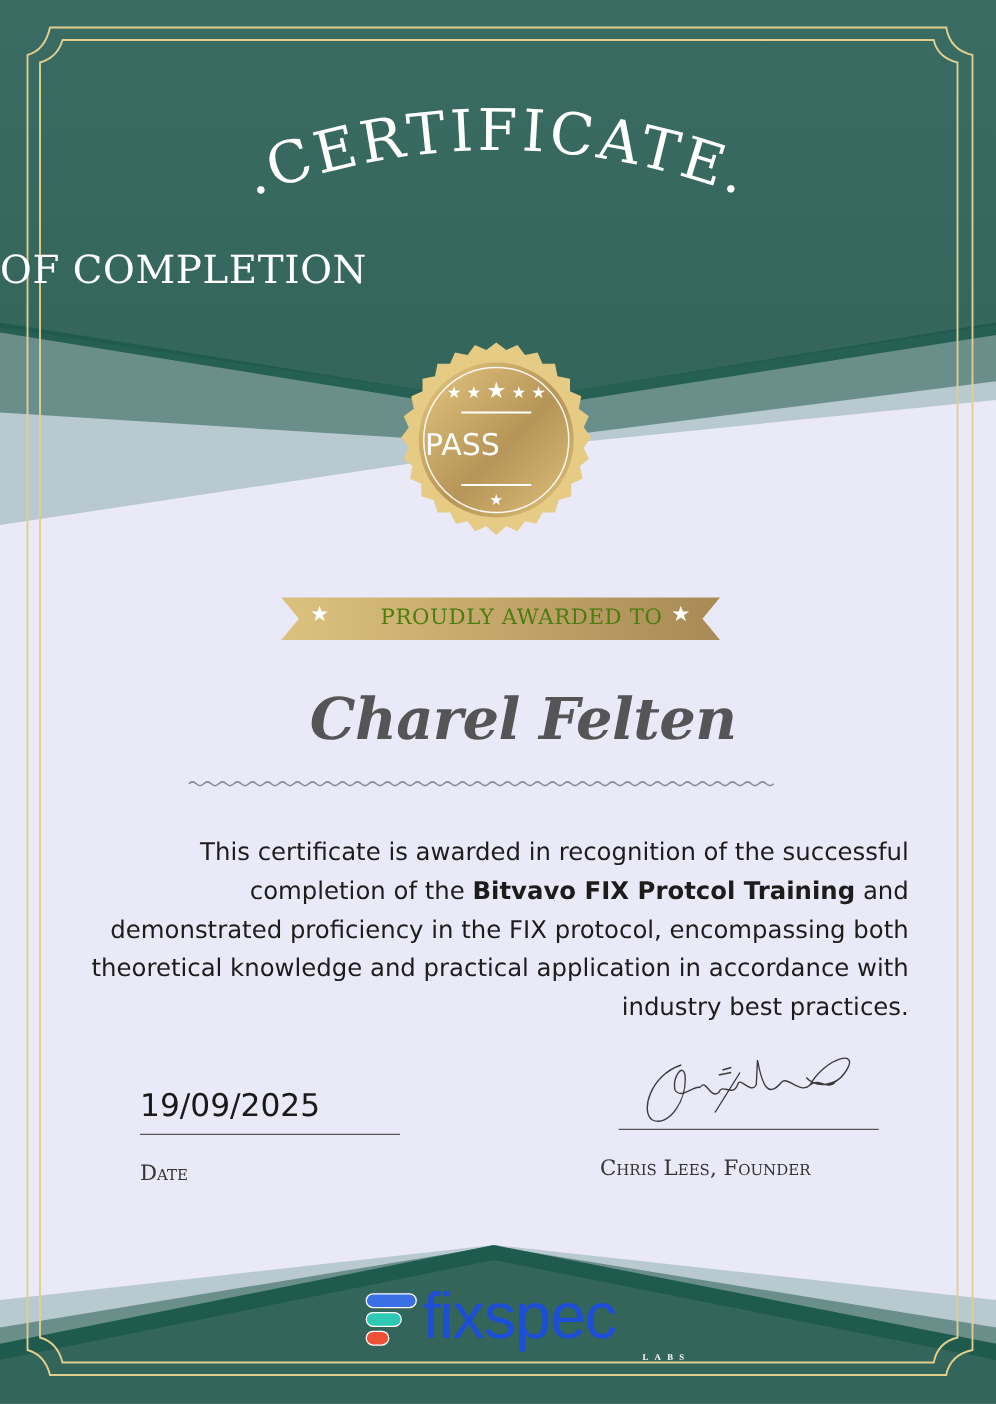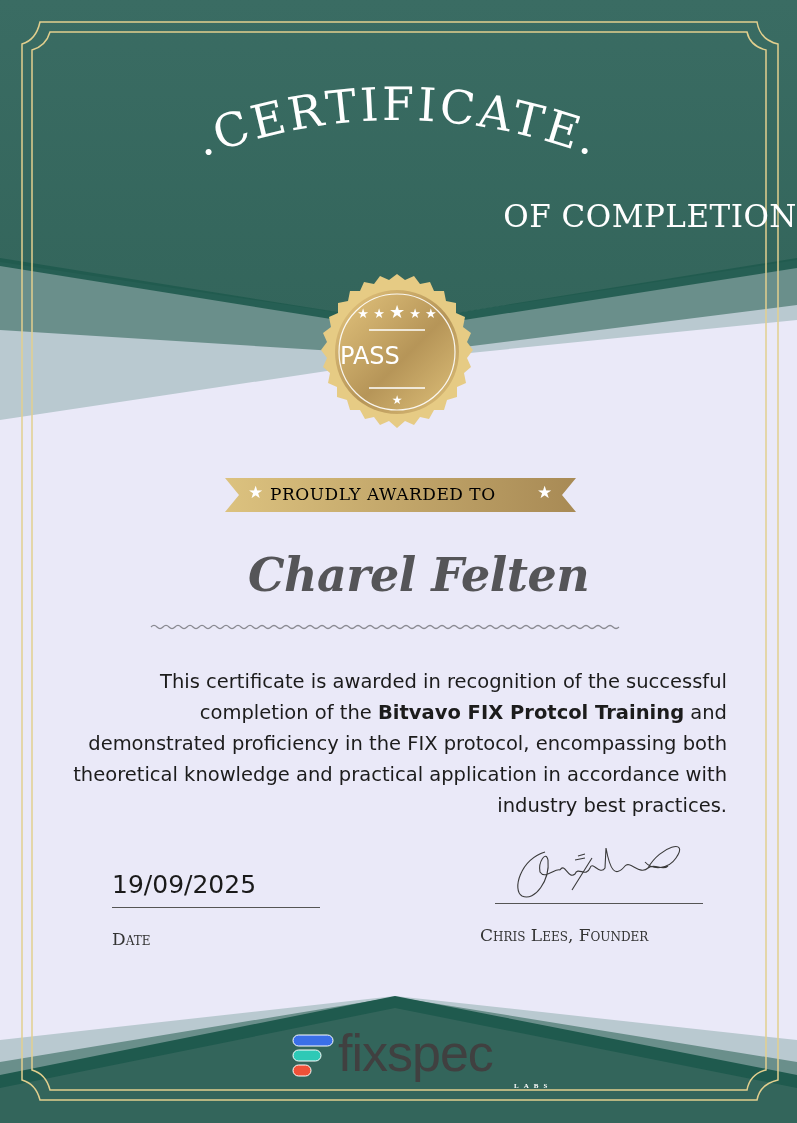--- a/index.html
+++ b/index.html
@@ -1,27 +1,27 @@
 <!DOCTYPE html>
 <html><head>
 <meta charset="utf-8">
 <style>
   html, body { margin:0; padding:0; }
   body { width:797px; height:1123px; position:relative; overflow:hidden; background:#eae9f8; font-family:"DejaVu Sans", sans-serif; }
   .layer { position:absolute; left:0; top:0; width:797px; height:1123px; }
-  .subtitle { position:absolute; left:0; width:797px; top:198px; text-align:right; color:#ffffff; font-family:"DejaVu Serif", serif; font-size:31px; letter-spacing:0.5px; }
-  .banner-text { position:absolute; left:270px; width:260px; top:484px; text-align:left; color:#000000; font-family:"DejaVu Serif", serif; font-size:17px; letter-spacing:0.5px; }
+  .subtitle { position:absolute; left:0; width:797px; top:198px; text-align:left; color:#ffffff; font-family:"DejaVu Serif", serif; font-size:31px; letter-spacing:0.5px; }
+  .banner-text { position:absolute; left:270px; width:260px; top:484px; text-align:right; color:#4d7c0f; font-family:"DejaVu Serif", serif; font-size:17px; letter-spacing:0.5px; }
   .banner-star { position:absolute; top:482px; color:#ffffff; font-size:17px; }
   .recipient { position:absolute; left:0; width:797px; top:548px; text-align:center; color:#555558; font-family:"DejaVu Serif", serif; font-style:italic; font-weight:bold; font-size:46px; letter-spacing:-0.5px;padding-left:20px; }
   .body-text { position:absolute; left:70px; width:657px; top:666px; text-align:right; color:#1c1c1c; font-family:"DejaVu Sans", sans-serif; font-size:19.5px; line-height:31px; }
   .body-text b { font-weight:bold; }
   .date-value { position:absolute; left:112px; width:208px; top:870px; text-align:left; font-family:"DejaVu Sans", sans-serif; font-size:25px; color:#1a1a1a; }
   .line { position:absolute; height:1px; background:#555; }
   .label { position:absolute; text-align:left; font-family:"DejaVu Serif", serif; color:#333; font-variant:small-caps; font-size:17px; }
-  .brand { position:absolute; left:338px; top:1027px; color:#404040; font-family:"Liberation Sans", sans-serif; font-size:52px; letter-spacing:-1px; line-height:52px; }
+  .brand { position:absolute; left:338px; top:1027px; color:#1d4ed8; font-family:"Liberation Sans", sans-serif; font-size:52px; letter-spacing:-1px; line-height:52px; }
   .brand-sub { position:absolute; left:514px; top:1082px; color:#fff; font-family:Liberation Serif, serif; font-size:7px; letter-spacing:5px; font-weight:bold; }
   .seal-text { position:absolute; left:340px; width:116px; top:342px; text-align:left; color:#fff; font-family:"DejaVu Sans", sans-serif; font-size:24px; }
 </style>
 </head>
 <body>
 
 <svg class="layer" viewBox="0 0 797 1123" width="797" height="1123">
   <defs>
     <linearGradient id="topg" x1="0" y1="0" x2="0" y2="1">
       <stop offset="0" stop-color="#3a6c63"></stop>

